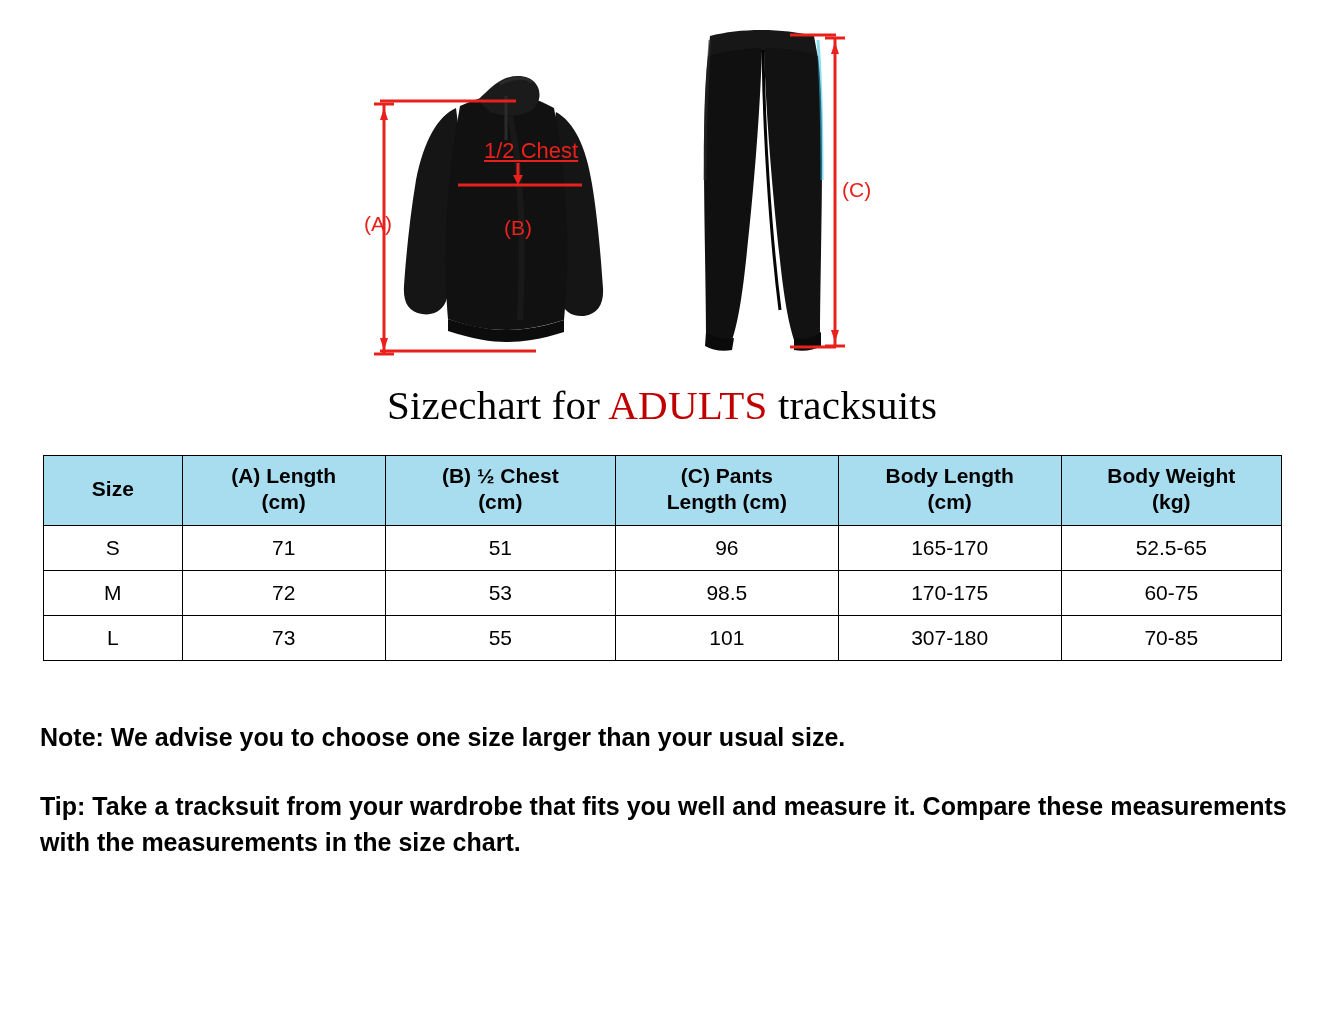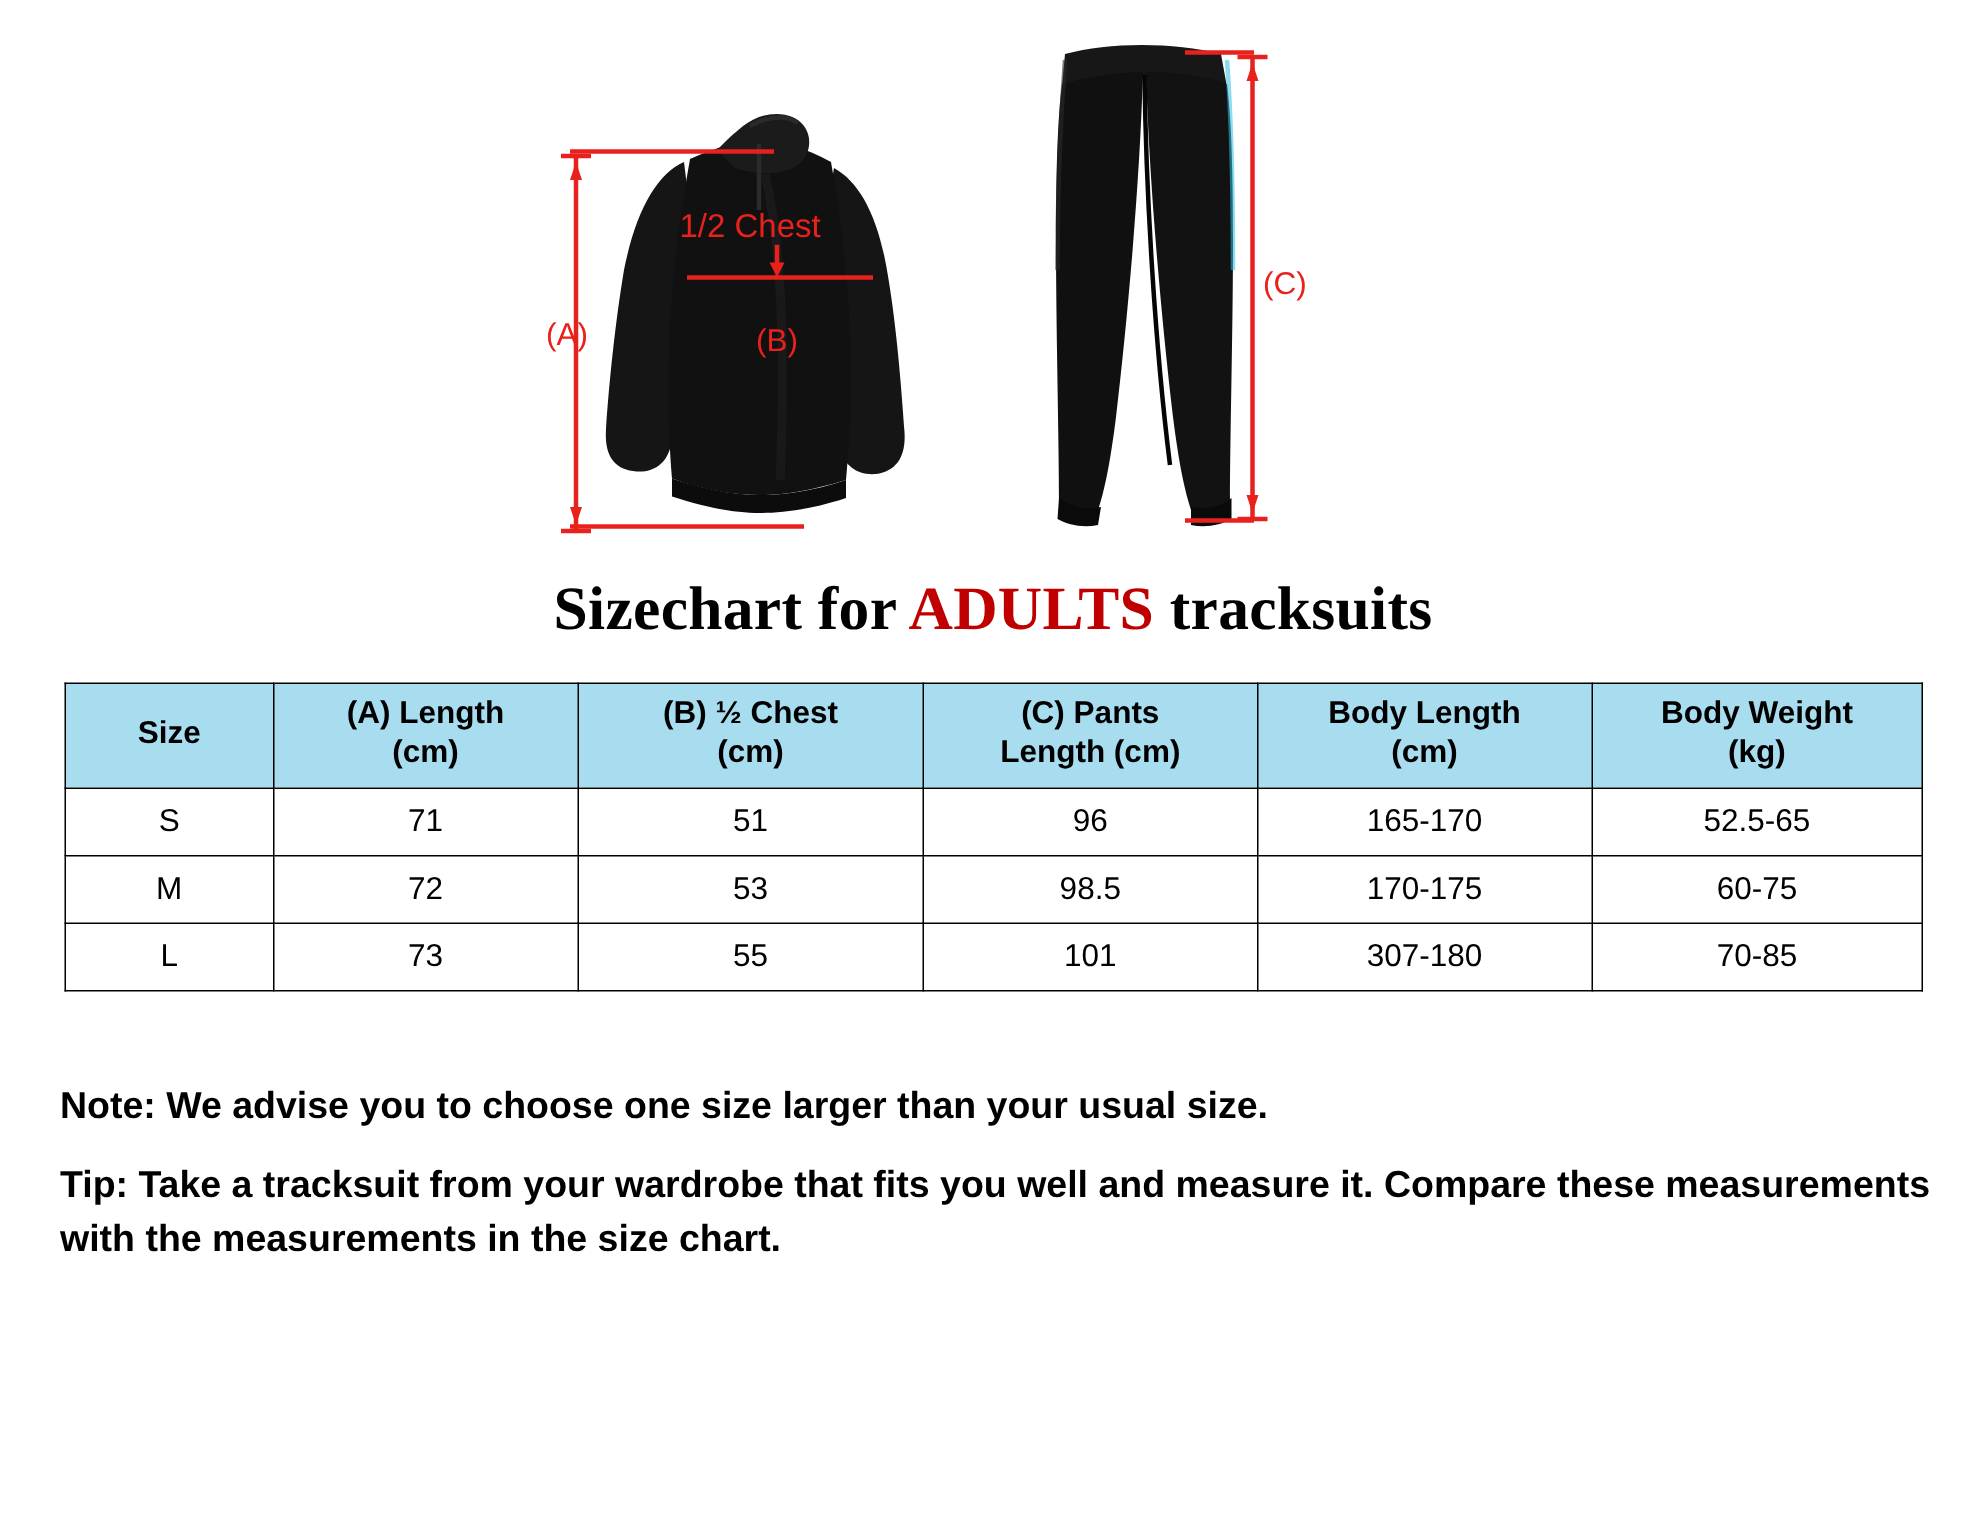--- a/index.html
+++ b/index.html
@@ -51,21 +51,21 @@
     color: #e8211c;
     font-size: 22px;
     font-weight: normal;
     white-space: nowrap;
   }
 
   
   .title {
     text-align: center;
     font-family: "Liberation Serif", serif;
-    font-weight: bold;
+    font-weight: normal;
     font-size: 41px;
     margin-top: 6px;
     letter-spacing: 0.2px;
   }
   .title .accent {
     color: #c00000;
   }
 
   
   .table-wrap {
@@ -104,21 +104,21 @@
 
   
   .notes {
     margin: 62px 40px 0 40px;
     width: 1250px;
   }
   .note-line {
     font-size: 25px;
     font-weight: bold;
     font-family: "Liberation Sans", sans-serif;
-    margin-bottom: 20px;
+    margin-bottom: 36px;
   }
   .tip-line {
     font-size: 25px;
     font-weight: bold;
     line-height: 1.45;
     font-family: "Liberation Sans", sans-serif;
   }
 </style>
 </head>
 <body>
@@ -162,21 +162,21 @@
       <line x1="0" y1="3" x2="136" y2="3" stroke="#e8211c" stroke-width="3"></line>
     </svg>
     <svg style="position:absolute; left:20px; top:328px;" width="160" height="6" viewBox="0 0 160 6">
       <line x1="0" y1="3" x2="156" y2="3" stroke="#e8211c" stroke-width="3"></line>
     </svg>
 
     
     <svg style="position:absolute; left:94px; top:160px;" width="132" height="10" viewBox="0 0 132 10">
       <line x1="4" y1="5" x2="128" y2="5" stroke="#e8211c" stroke-width="3"></line>
     </svg>
-    <span class="chest-label" style="left:93px; top:118px;">1/2 Chest</span>
+    <span class="chest-label" style="left:124px; top:118px;text-decoration:underline;">1/2 Chest</span>
     <svg style="position:absolute; left:150px; top:143px;" width="16" height="24" viewBox="0 0 16 24">
       <line x1="8" y1="0" x2="8" y2="16" stroke="#e8211c" stroke-width="3"></line>
       <polygon points="8,22 3,12 13,12" fill="#e8211c"></polygon>
     </svg>
     <span class="dim-label" style="left:144px; top:196px;">(B)</span>
   </div>
 
   <div class="pants-group">
     <svg width="220" height="360" viewBox="0 0 220 360">
       <g>

